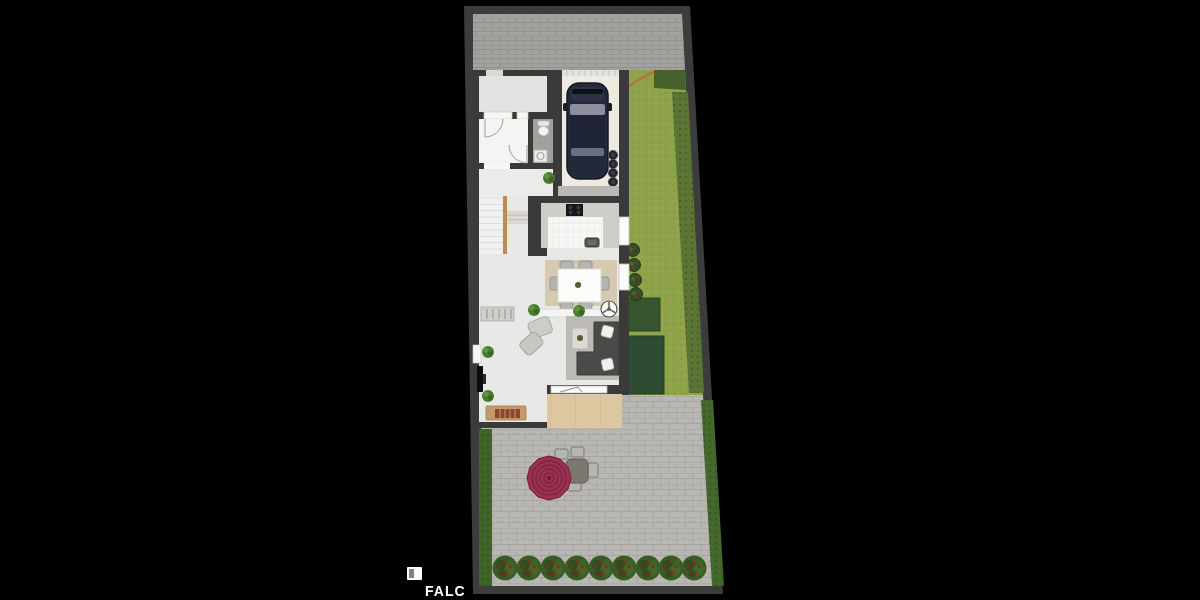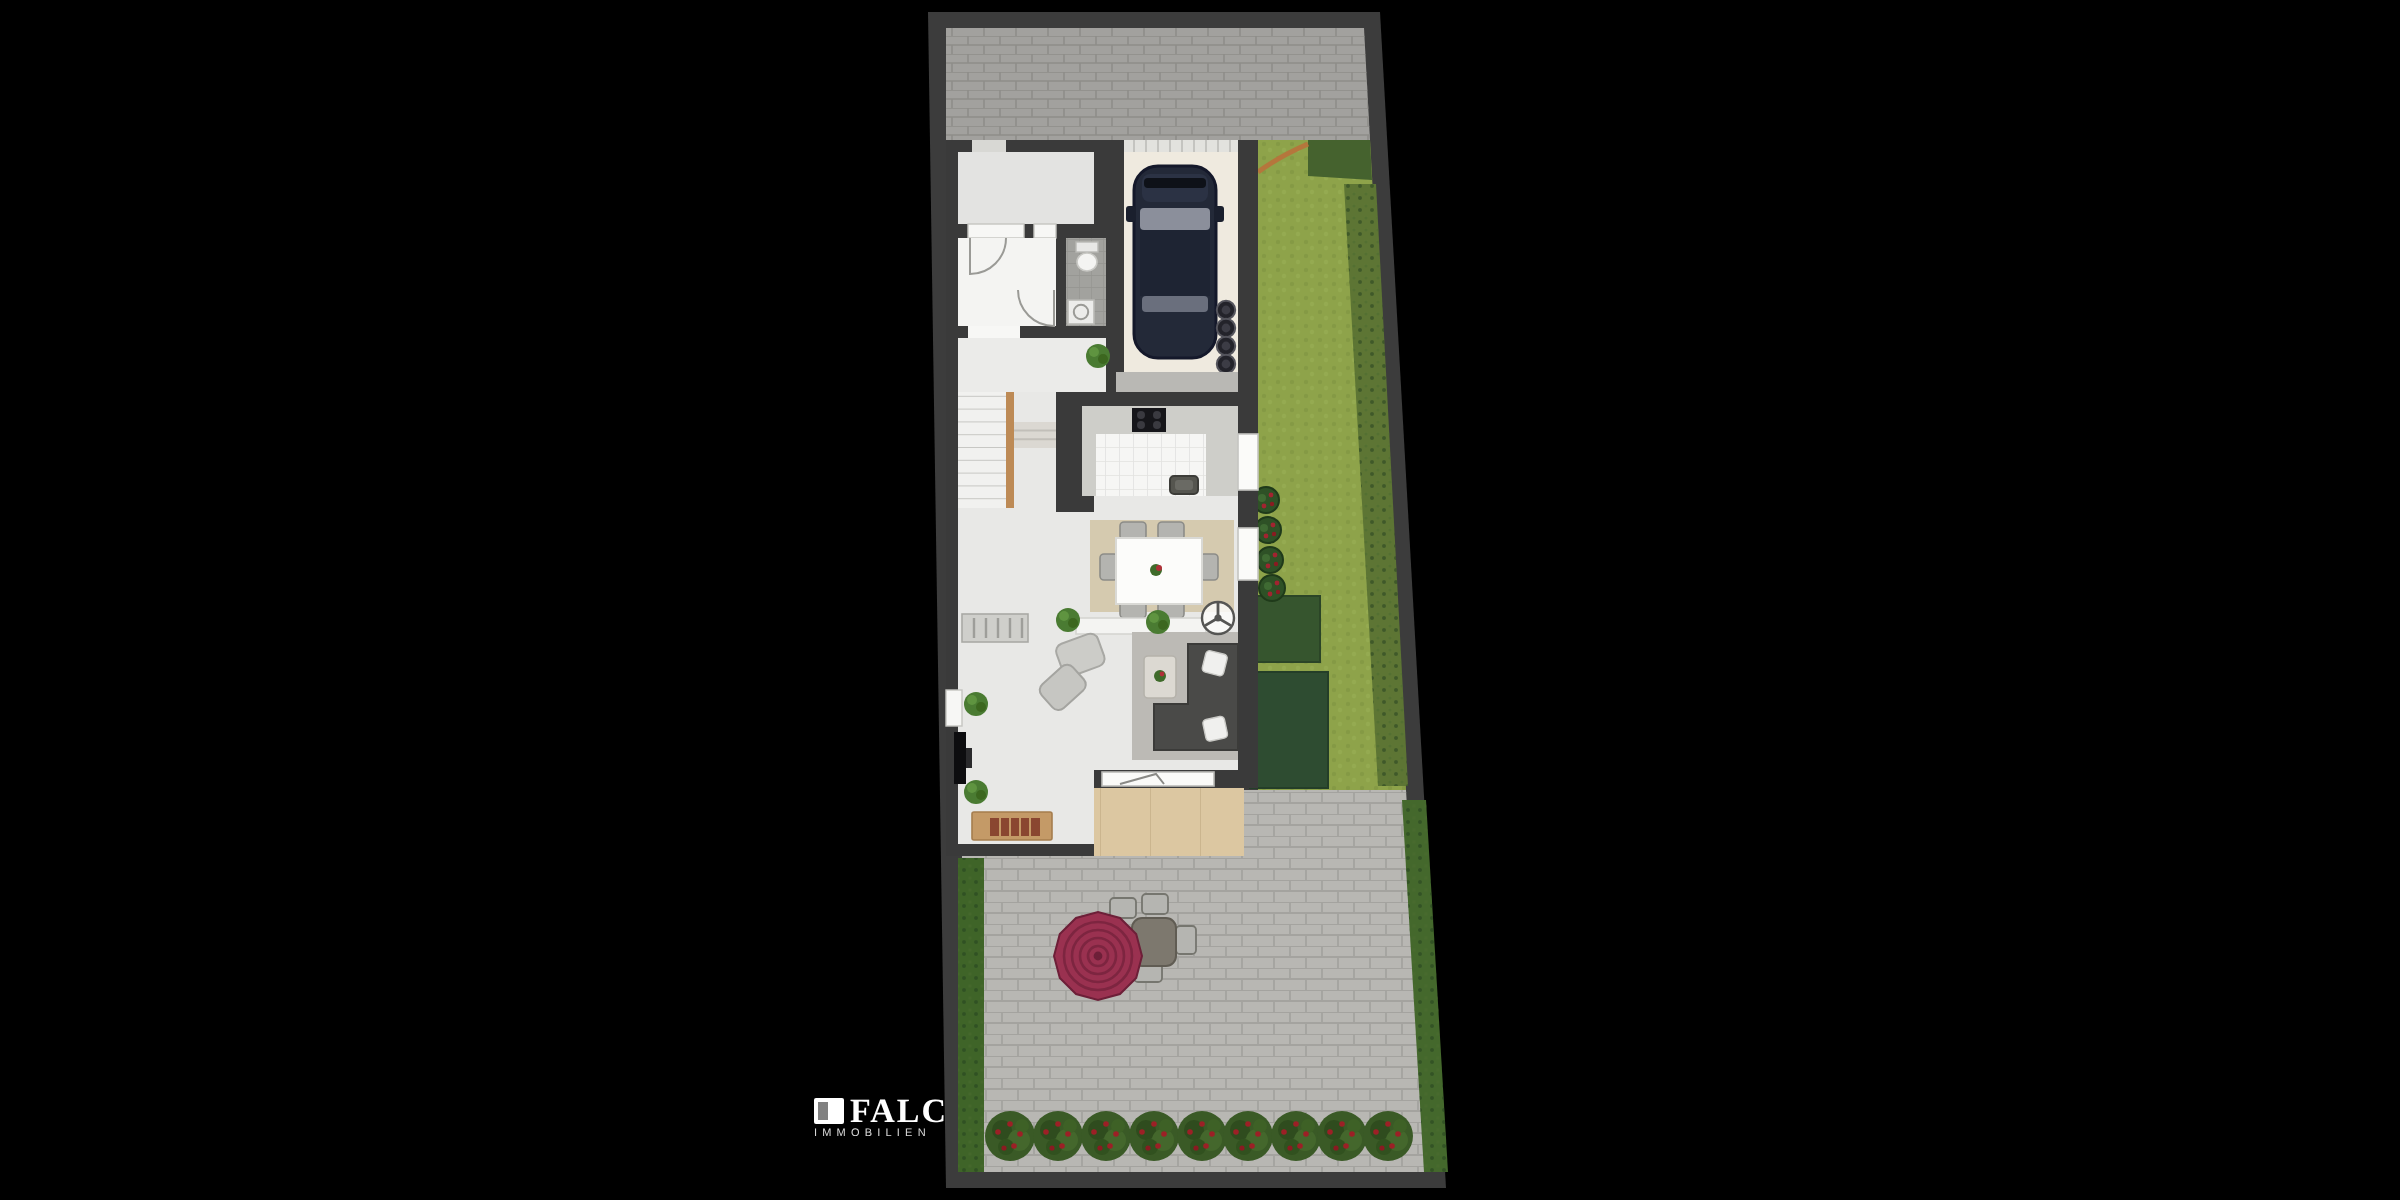--- a/index.html
+++ b/index.html
@@ -3,22 +3,22 @@
 <meta charset="utf-8">
 <style>
   html,body{margin:0;padding:0;background:#000;}
   .stage{position:relative;width:1200px;height:600px;background:#000;overflow:hidden;
          font-family:"Liberation Sans", sans-serif;}
   .stage svg{position:absolute;left:0;top:0;}
   .logo{position:absolute;left:407px;top:549px;color:#fff;}
   .logo-row{display:flex;align-items:center;gap:3px;}
   .logo-icon{width:15px;height:13px;background:#fff;border-radius:1px;position:relative;}
   .logo-icon:after{content:"";position:absolute;left:2px;top:2px;width:5px;height:9px;background:#1a1a1a;opacity:.55;}
-  .logo-brand{font-family:Liberation Serif, serif;font-weight:bold;font-size:17px;
-              letter-spacing:1px;line-height:13px;filter:blur(.2px);}
+  .logo-brand{font-family:Liberation Sans, sans-serif;font-weight:bold;font-size:14px;
+              letter-spacing:1px;line-height:13px;filter:blur(.2px);margin-top:36px;}
   .logo-sub{font-size:5.5px;letter-spacing:2.6px;margin-top:2px;opacity:.85;filter:blur(.35px);white-space:nowrap;}
 </style>
 </head>
 <body>
 
 <div class="stage">
 <svg width="1200" height="600" viewBox="0 0 1200 600">
   <defs>
     <pattern id="pavD" width="16" height="9" patternUnits="userSpaceOnUse">
       <path d="M0,0H16 M0,4.5H16 M4,0V4.5 M12,4.5V9" stroke="#8e8d89" stroke-width="0.8" fill="none"></path>

